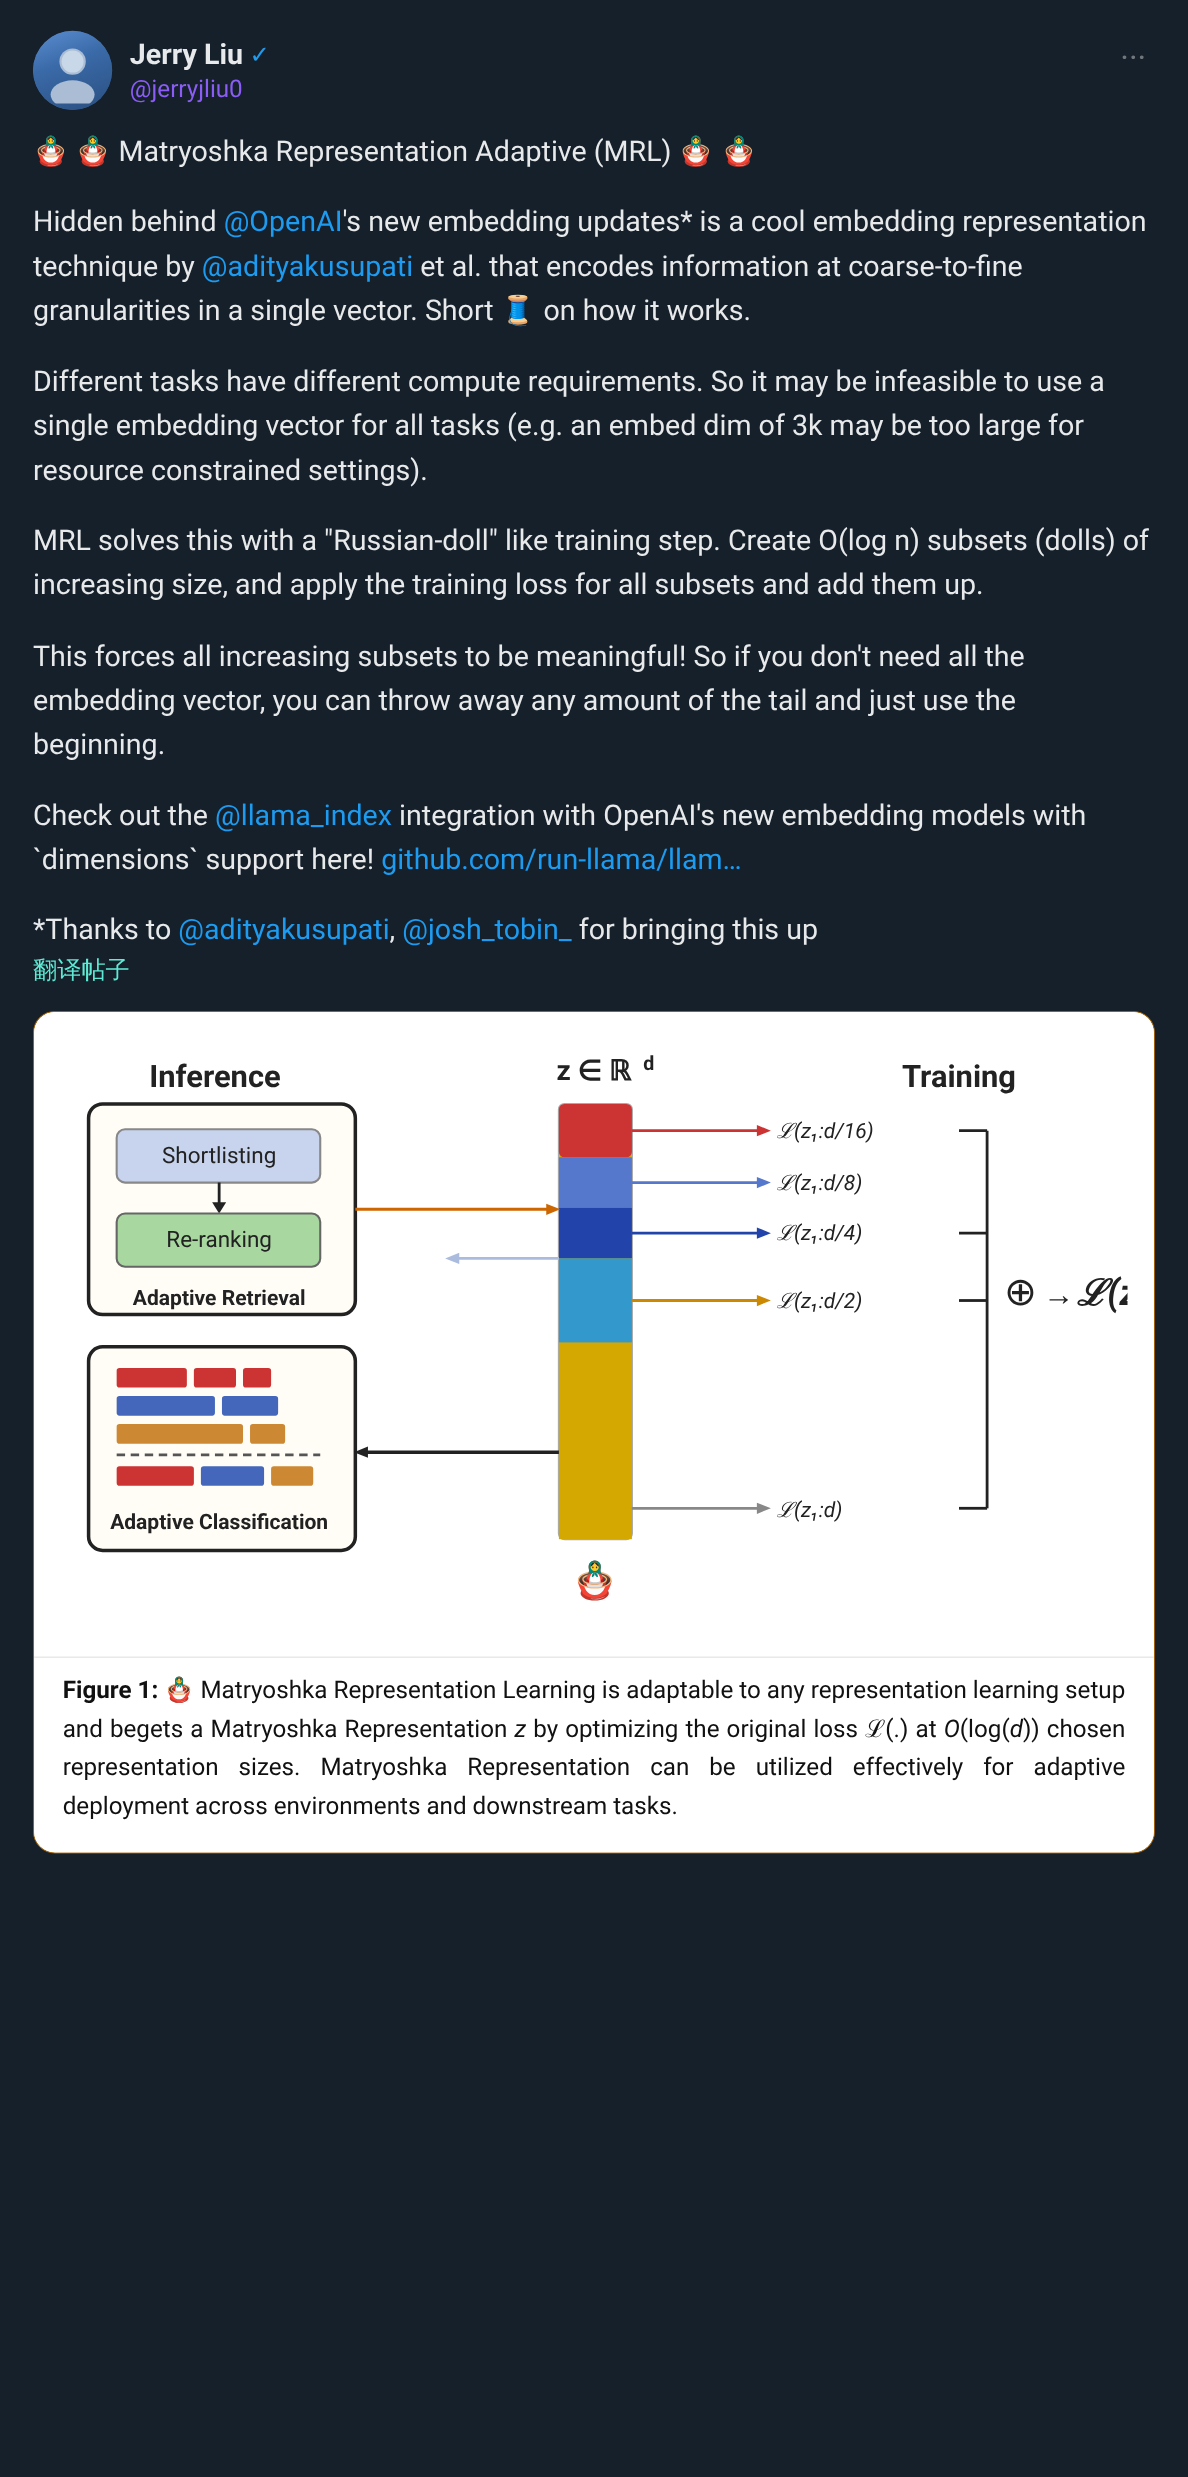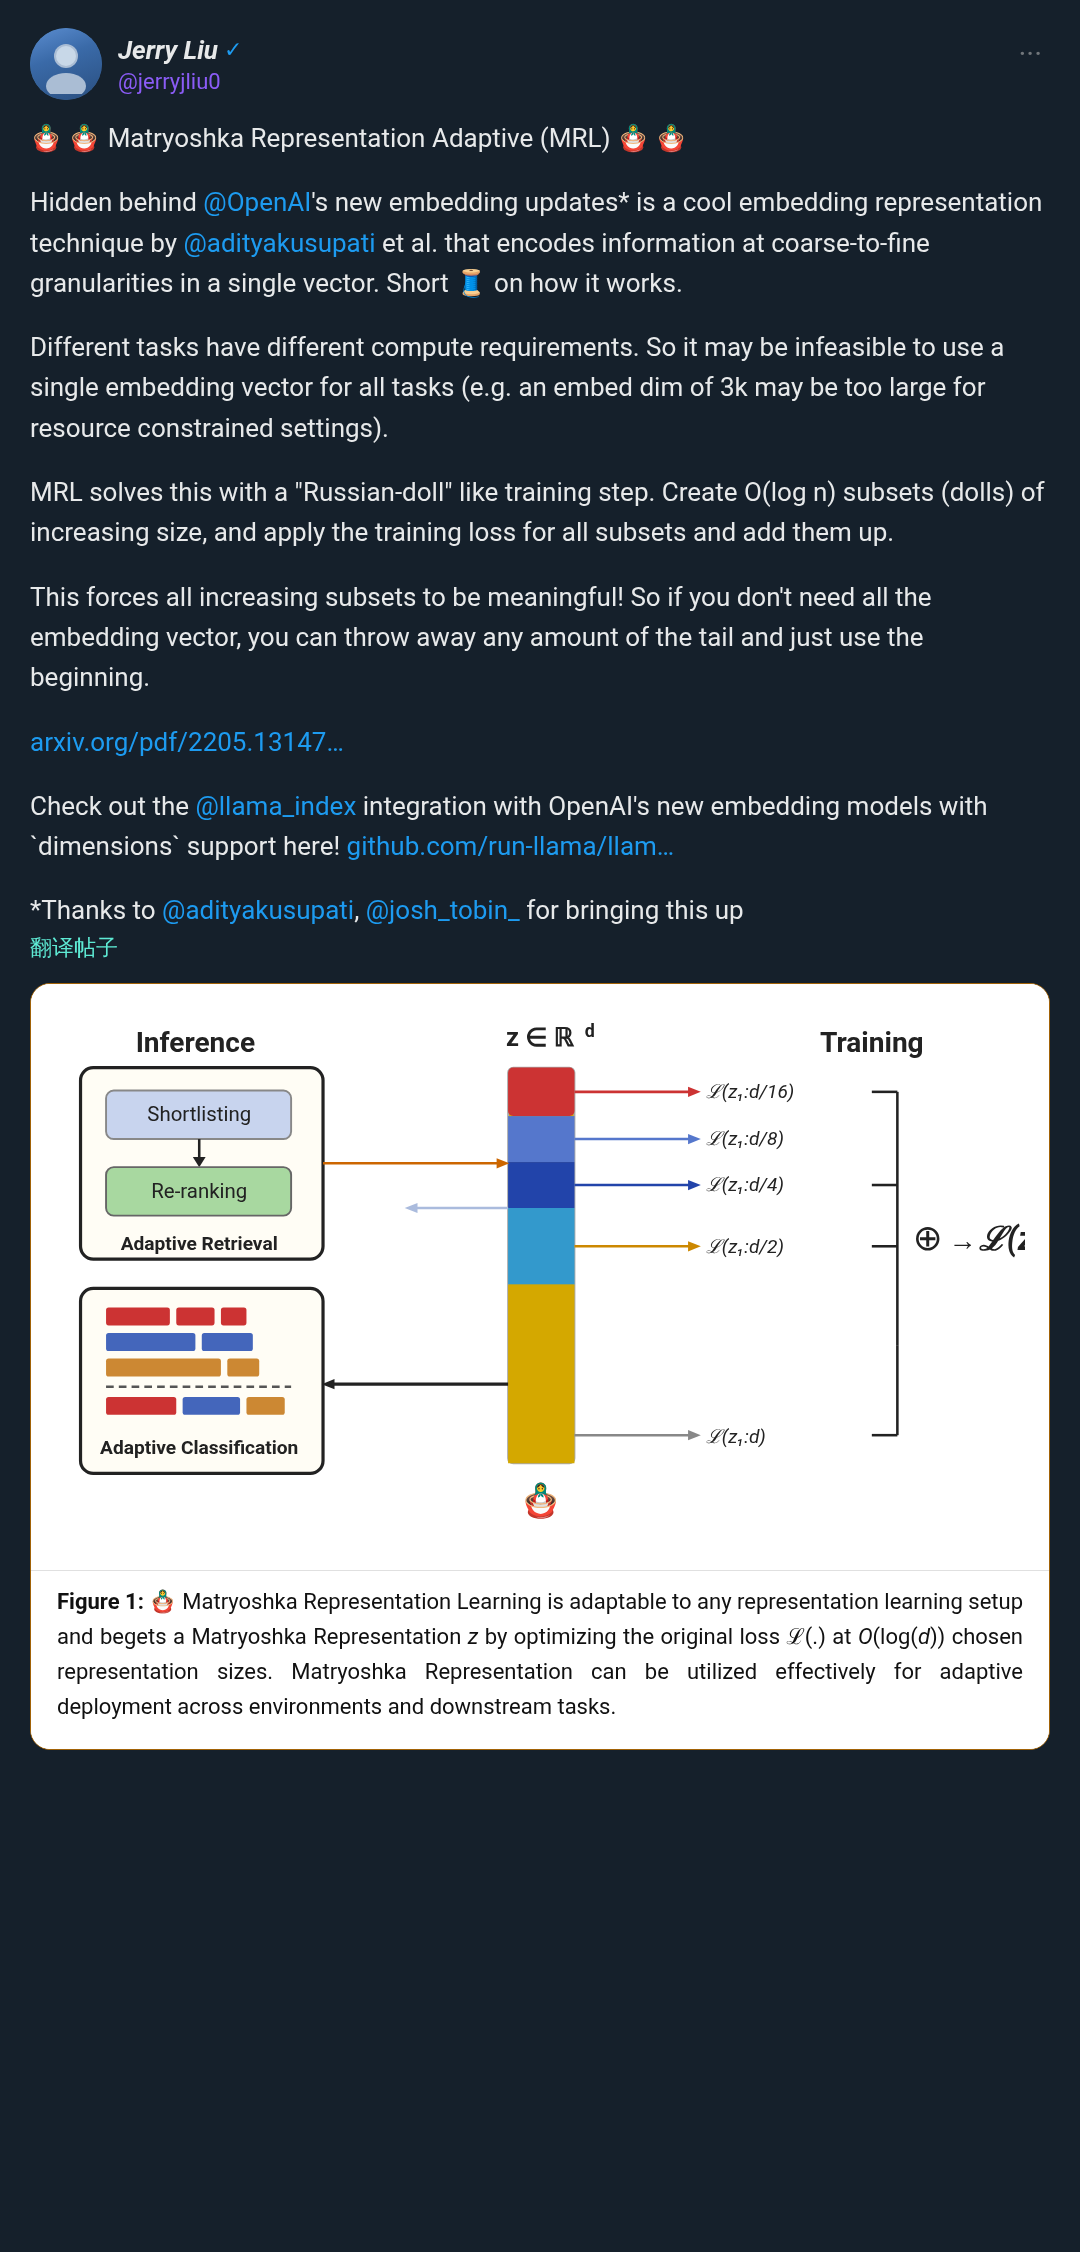--- a/index.html
+++ b/index.html
@@ -53,21 +53,20 @@
     }
     .user-name-row {
       display: flex;
       align-items: center;
       gap: 6px;
     }
     .user-name {
       font-size: 26px;
       font-weight: 700;
       color: #e7e9ea;
-      font-style: italic;
     }
     .verified-badge {
       color: #1d9bf0;
       font-size: 22px;
     }
     .user-handle {
       font-size: 22px;
       color: #8b5cf6;
     }
     .more-options {
@@ -174,23 +173,20 @@
 
     <p>
       MRL solves this with a "Russian-doll" like training step. Create O(log n) subsets (dolls) of increasing size, and apply the training loss for all subsets and add them up.
     </p>
 
     <p>
       This forces all increasing subsets to be meaningful! So if you don't need all the embedding vector, you can throw away any amount of the tail and just use the beginning.
     </p>
 
 
-    <p>
-      <a class="link">arxiv.org/pdf/2205.13147…</a>
-    </p>
 
     <p>
       Check out the <a class="mention">@llama_index</a> integration with OpenAI's new embedding models with `dimensions` support here! <a class="link">github.com/run-llama/llam…</a>
     </p>
 
     <p>
       *Thanks to <a class="mention">@adityakusupati</a>, <a class="mention">@josh_tobin_</a> for bringing this up
     </p>
 
     <a class="translate-link">翻译帖子</a>

